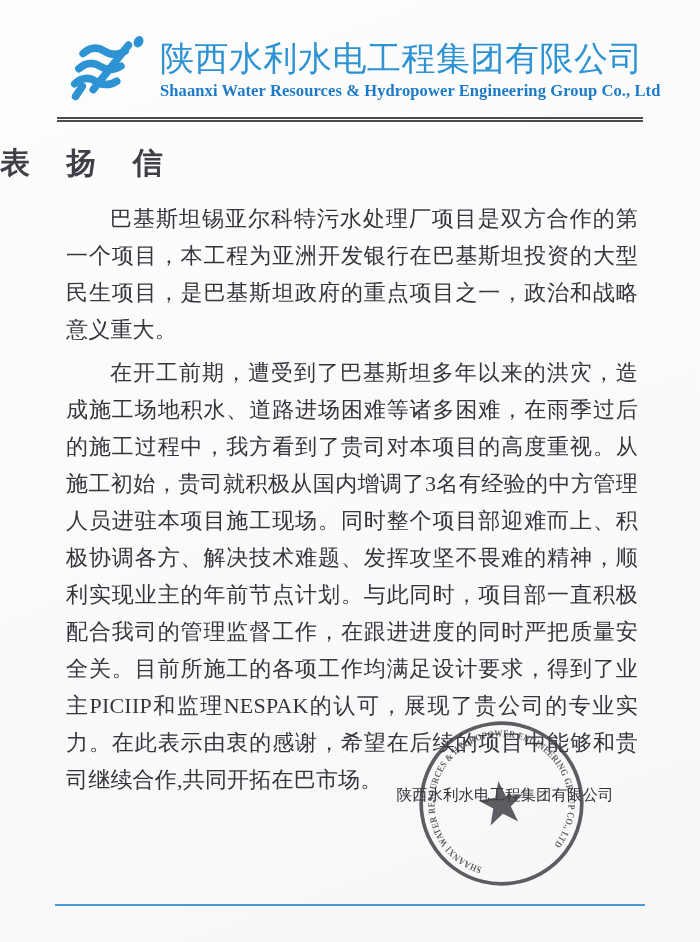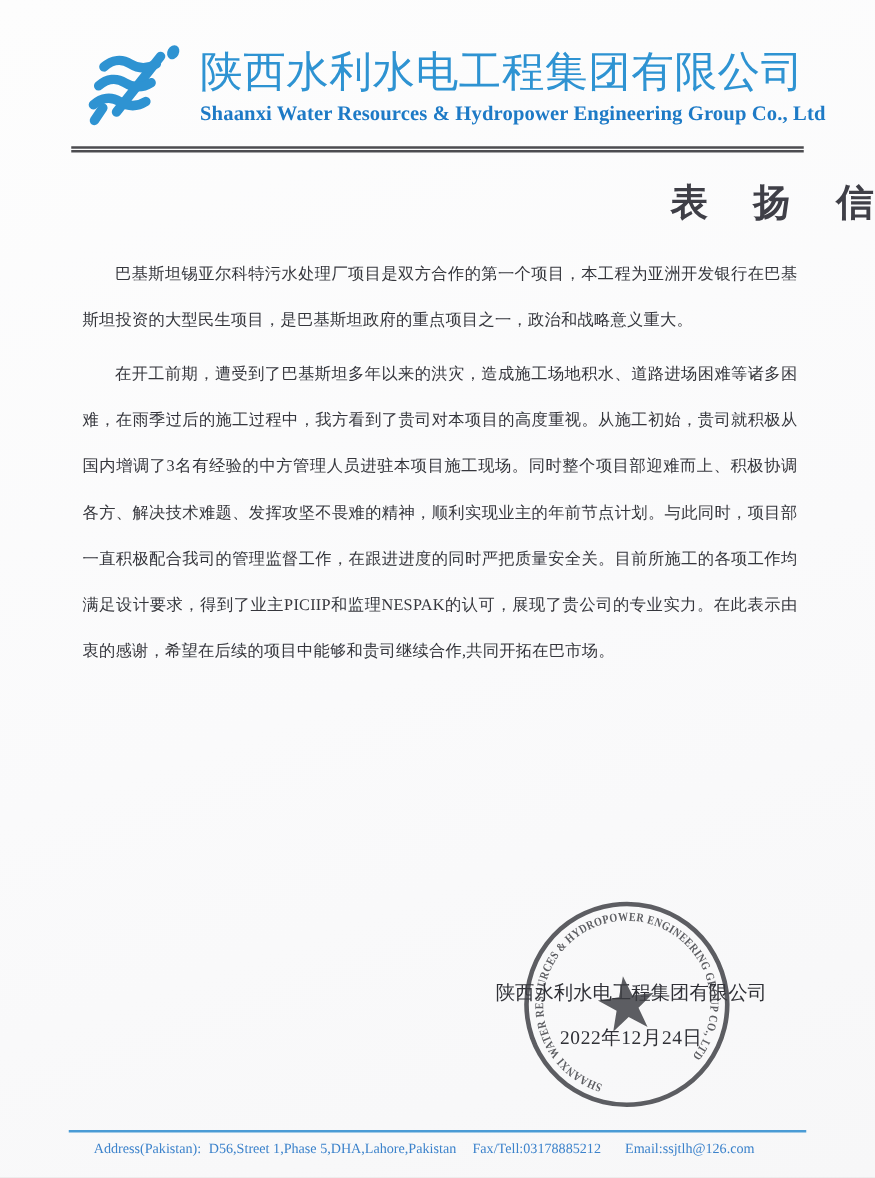--- a/index.html
+++ b/index.html
@@ -22,29 +22,29 @@
     color:#2e93d2;font-family:"Liberation Sans","DejaVu Sans",sans-serif;
     letter-spacing:0.5px;margin-top:2px;text-align:justify;text-align-last:justify;
   }
   .head-en{
     font-size:16.5px;line-height:20px;white-space:nowrap;font-weight:bold;
     color:#1d7ac6;margin-top:1px;letter-spacing:0.1px;
   }
   .head-rule{margin:7px 57px 0 57px;border-top:5px double #4c4c50;}
   
   .title{
-    text-align:right;margin-top:24px;
+    text-align:left;margin-top:24px;
     font-family:"Liberation Sans","DejaVu Sans",sans-serif;
     font-size:30px;line-height:34px;font-weight:bold;color:#3f3f47;
     word-spacing:26px;letter-spacing:1px;
   }
   .salutation{margin:24px 60px 0 66px;font-size:17px;line-height:24px;letter-spacing:0.5px;}
   .body-text{margin:12px 62px 0 66px;}
   .body-text p{
-    margin:0 0 6px 0;font-size:13px;line-height:37px;letter-spacing:0.2px;
+    margin:0 0 6px 0;font-size:22px;line-height:37px;letter-spacing:0.2px;
     text-align:justify;text-indent:2em;word-break:break-all;
   }
   
   .signature{
     position:absolute;left:396px;top:785px;width:218px;
     text-align:center;font-size:15.5px;line-height:20px;color:#2f3036;
   }
   .sig-date{margin-top:16px;letter-spacing:0.5px;}
   
   .stamp{
@@ -89,35 +89,28 @@
   <h1 class="title">表 扬 信</h1>
 
 
   <div class="body-text">
     <p>巴基斯坦锡亚尔科特污水处理厂项目是双方合作的第一个项目，本工程为亚洲开发银行在巴基斯坦投资的大型民生项目，是巴基斯坦政府的重点项目之一，政治和战略意义重大。</p>
     <p>在开工前期，遭受到了巴基斯坦多年以来的洪灾，造成施工场地积水、道路进场困难等诸多困难，在雨季过后的施工过程中，我方看到了贵司对本项目的高度重视。从施工初始，贵司就积极从国内增调了3名有经验的中方管理人员进驻本项目施工现场。同时整个项目部迎难而上、积极协调各方、解决技术难题、发挥攻坚不畏难的精神，顺利实现业主的年前节点计划。与此同时，项目部一直积极配合我司的管理监督工作，在跟进进度的同时严把质量安全关。目前所施工的各项工作均满足设计要求，得到了业主PICIIP和监理NESPAK的认可，展现了贵公司的专业实力。在此表示由衷的感谢，希望在后续的项目中能够和贵司继续合作,共同开拓在巴市场。</p>
   </div>
 
   <div class="signature">
     <div class="sig-company">陕西水利水电工程集团有限公司</div>
-    <div class="sig-date">2022年12月24日</div>
   </div>
 
   <div class="stamp">
     <svg viewBox="0 0 170 170" width="175" height="175" aria-hidden="true">
       <circle cx="85" cy="85" r="78" fill="none" stroke="#3b3c41" stroke-width="3.6"></circle>
       <path id="stampArc" d="M 57.5,143.9 A 65,65 0 1 1 112.5,143.9" fill="none"></path>
       <text font-size="9.4" font-weight="bold" fill="#3b3c41" font-family="Liberation Serif, DejaVu Serif, serif" letter-spacing="0.4">
         <textPath href="#stampArc" startOffset="0" textLength="330" lengthAdjust="spacingAndGlyphs">SHAANXI WATER RESOURCES &amp; HYDROPOWER ENGINEERING GROUP CO., LTD</textPath>
       </text>
       <polygon fill="#3b3c41" points="85,63 90.3,78.7 106.9,78.9 93.6,88.8 98.5,104.6 85,95 71.5,104.6 76.4,88.8 63.1,78.9 79.7,78.7"></polygon>
     </svg>
   </div>
 
   <div class="footer-rule"></div>
-  <div class="footer-text">
-    <span class="f-addr-label">Address(Pakistan):</span>
-    <span class="f-addr-value">D56,Street 1,Phase 5,DHA,Lahore,Pakistan</span>
-    <span class="f-fax">Fax/Tell:03178885212</span>
-    <span class="f-email">Email:ssjtlh@126.com</span>
-  </div>
 
 </div>
 
 </body></html>

